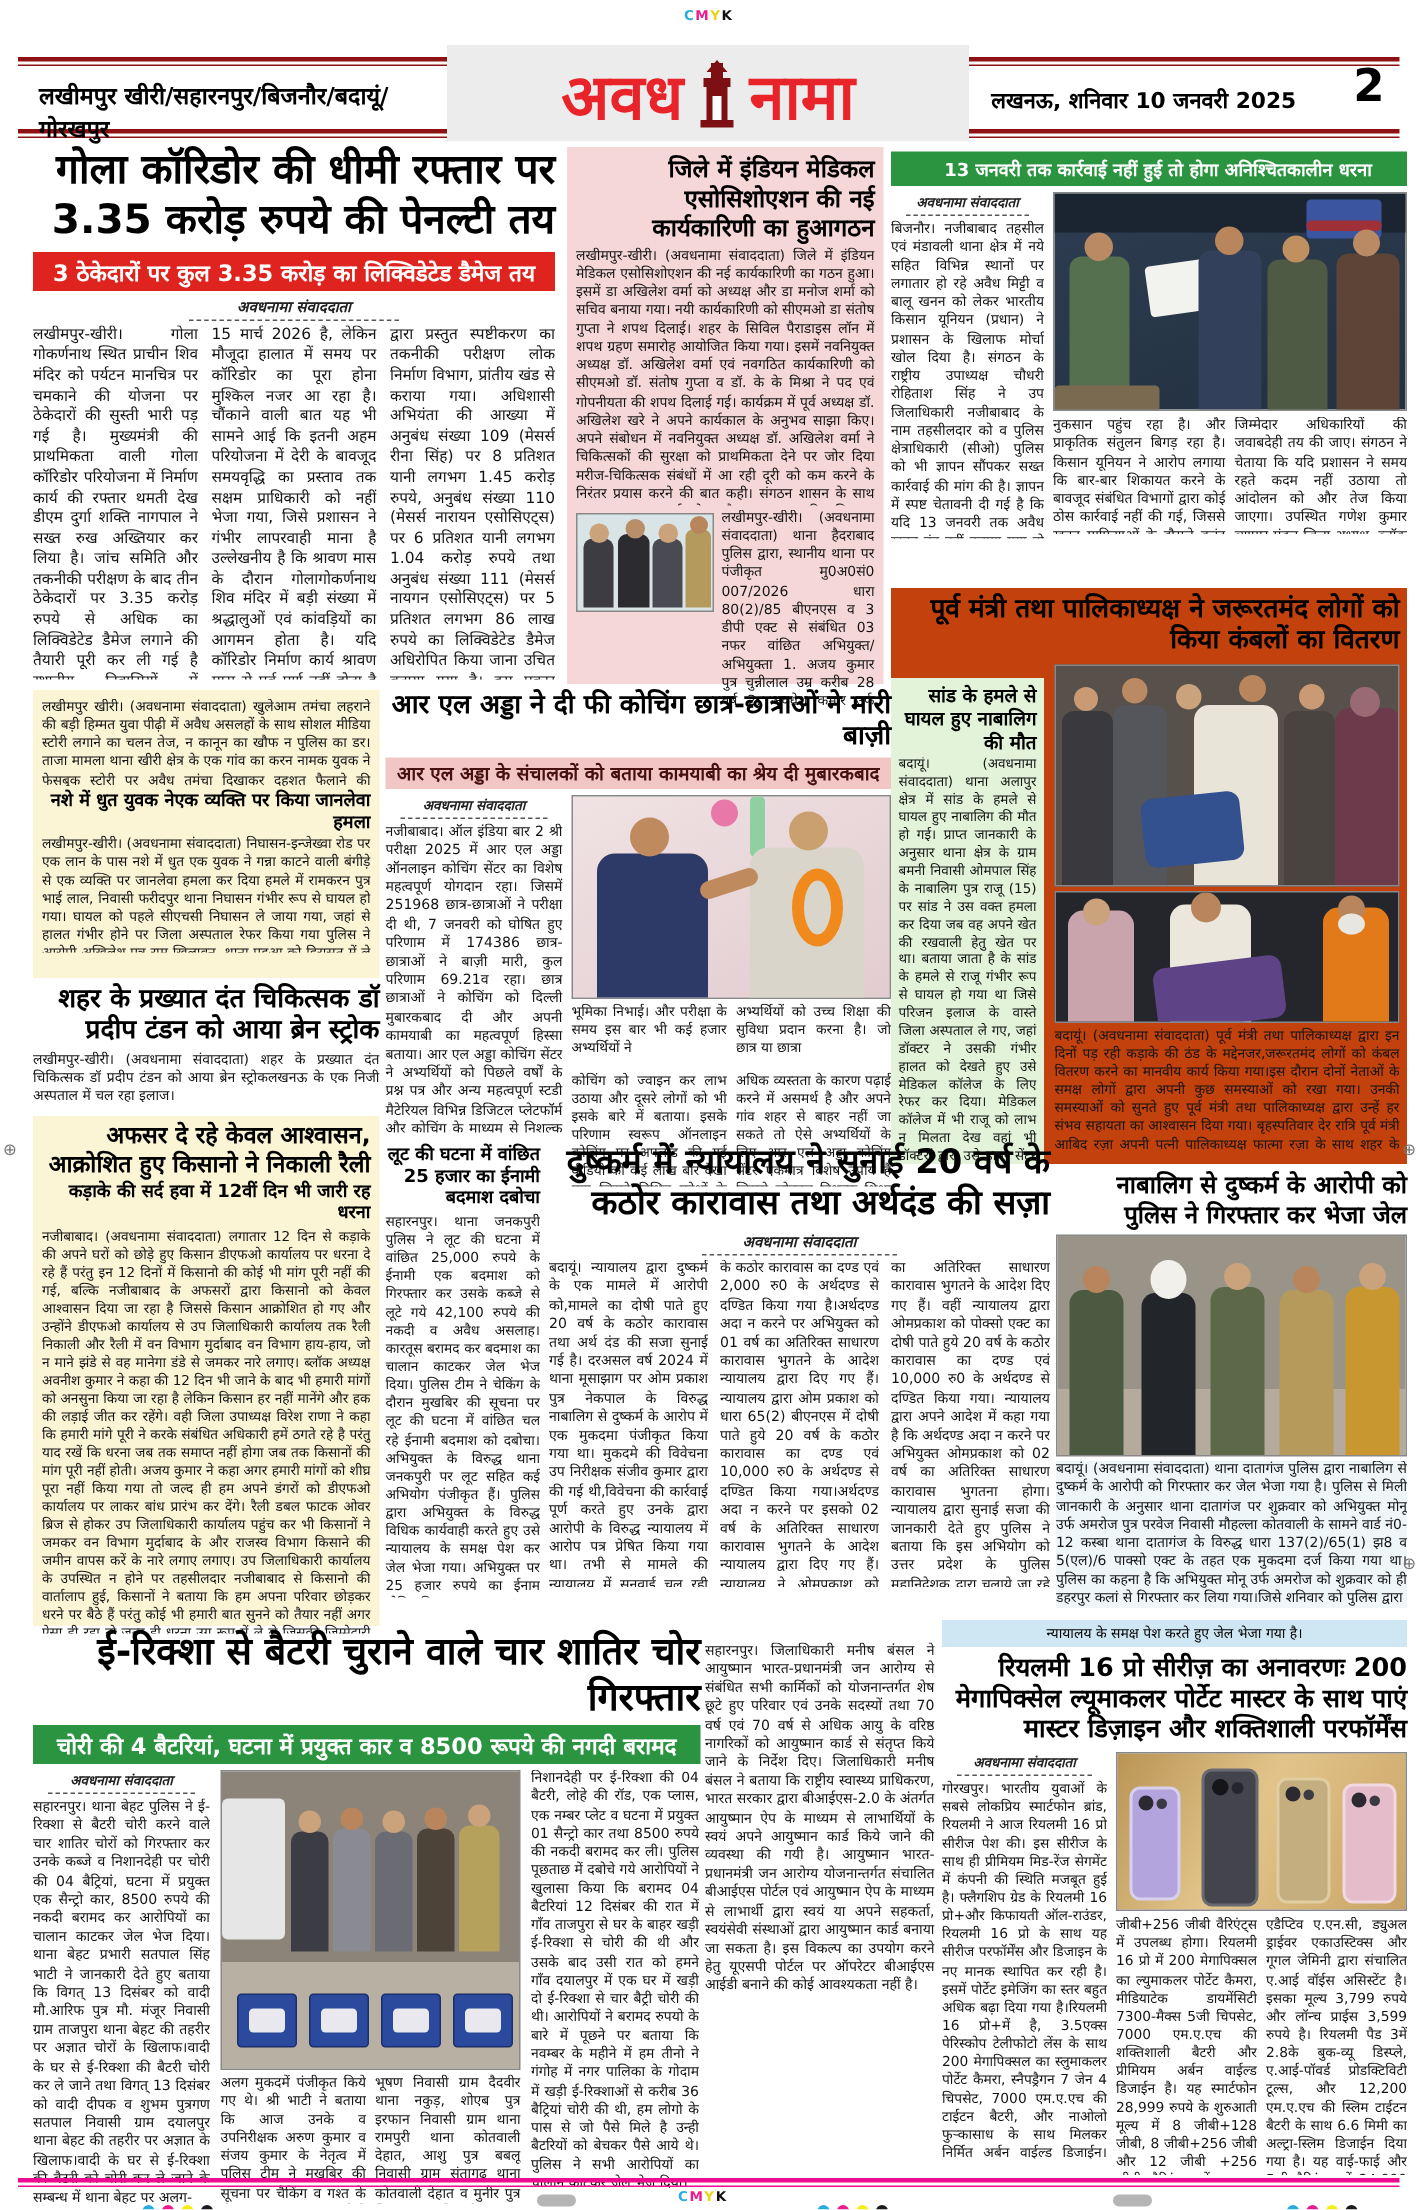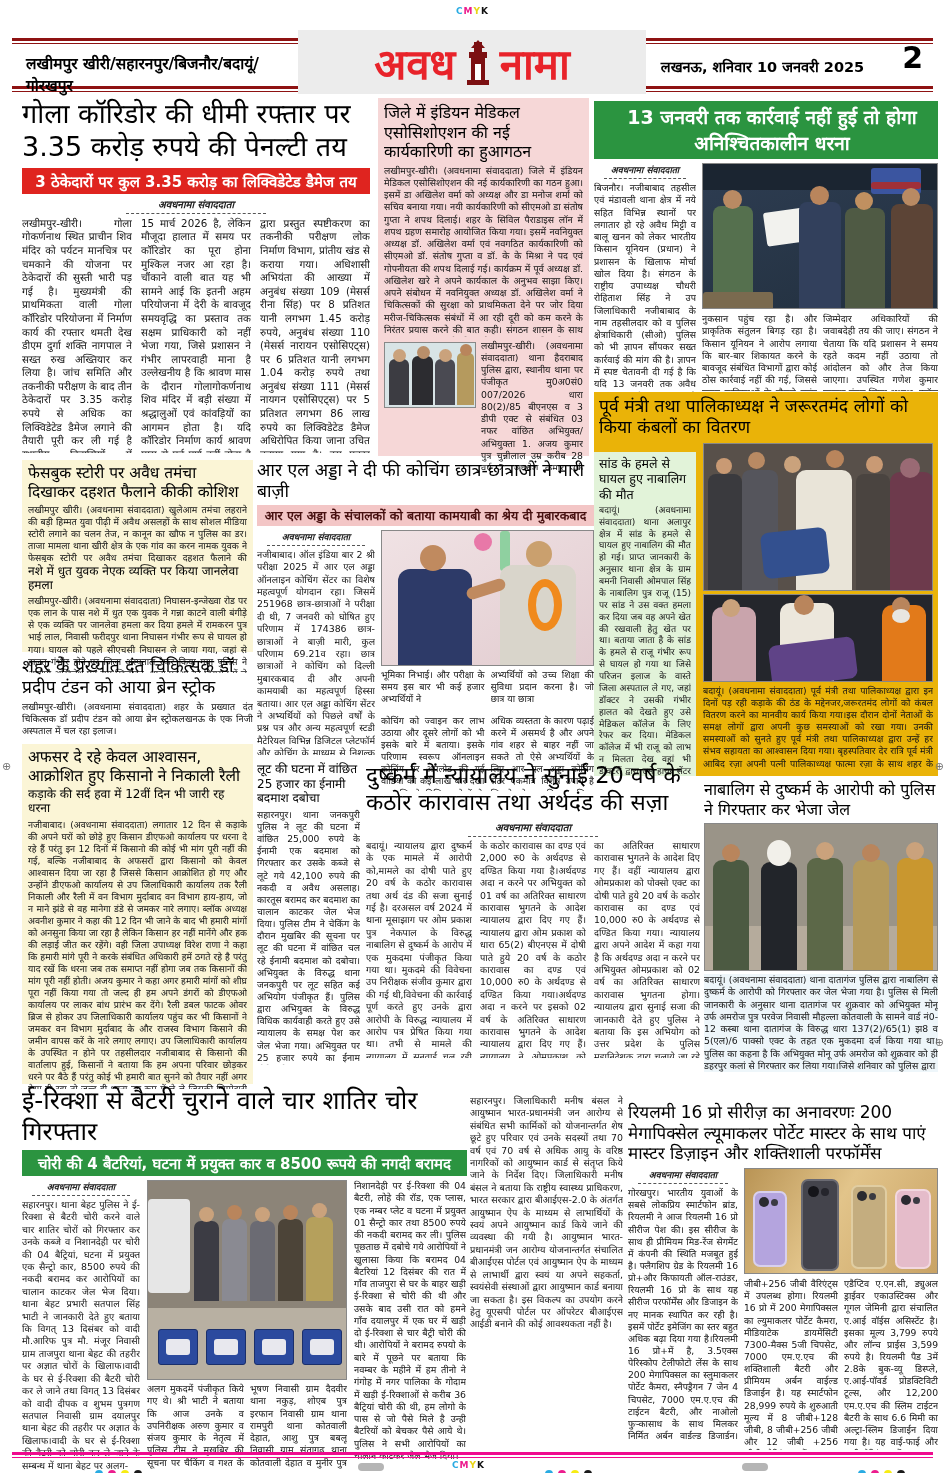--- a/index.html
+++ b/index.html
@@ -1,20 +1,20 @@
 <!DOCTYPE html>
 <html><head>
 <meta charset="utf-8">
 <style>
   *{margin:0;padding:0;box-sizing:border-box;}
   html,body{background:#fff;}
   body{font-family:"DejaVu Sans",sans-serif;}
   .page{position:relative;width:945px;height:1473px;background:#fff;overflow:hidden;}
   .abs{position:absolute;}
-  .hl{font-weight:normal;text-align:left;color:#000;line-height:1.22;}
+  .hl{font-weight:bold;text-align:right;color:#000;line-height:1.22;}
   .body{text-align:justify;color:#141414;overflow:hidden;line-height:1.32;}
   .byl{text-align:center;font-weight:bold;font-style:italic;font-size:10px;color:#222;}
   .dash{border-top:1px dashed #555;margin:2px 10px 3px;}
   .bn-red{background:#df241f;color:#fff;font-weight:bold;text-align:center;padding:3px 2px;}
   .bn-green{background:#2b9440;color:#fff;font-weight:bold;text-align:center;padding:3px 2px;}
   .bn-pink{background:#f3c6c6;color:#471010;font-weight:bold;text-align:center;padding:2px;}
   .cols{display:flex;}
   .col{flex:1;}
   .rule{border-top:3px solid #8e1212;border-bottom:1px solid #8e1212;height:6px;}
   .ph{position:relative;overflow:hidden;border:1px solid #888;}
@@ -79,21 +79,21 @@
         <div class="s" style="left:50px;top:16px;width:20px;height:46px;background:#4a4a52;border-radius:6px 6px 0 0;"></div>
         <div class="c" style="left:54px;top:6px;width:13px;height:13px;background:#caa27c;"></div>
         <div class="s" style="left:72px;top:10px;width:17px;height:52px;background:#b59a5e;border-radius:5px 5px 0 0;"></div>
         <div class="c" style="left:75px;top:1px;width:12px;height:12px;background:#b9855c;"></div>
       </div>
       <div class="body" style="font-size:9.3px;">लखीमपुर-खीरी। (अवधनामा संवाददाता) थाना हैदराबाद पुलिस द्वारा, स्थानीय थाना पर पंजीकृत मु0अ0सं0 007/2026 धारा 80(2)/85 बीएनएस व 3 डीपी एक्ट से संबंधित 03 नफर वांछित अभियुक्त/ अभियुक्ता 1. अजय कुमार पुत्र चुन्नीलाल उम्र करीब 28 वर्ष 2. अवधेश कुमार उर्फ आशीष पुत्र चुन्नीलाल उम्र करीब 22 वर्ष 3. रामश्री पत्नी चुन्नीलाल उम्र करीब 46 वर्ष नि0गण ग्राम शाहाबुद्दीनपुर थाना हैदराबाद जनपद खीरी को गिरफ्तार किया गया। गिरफ्तारशुदा अभियुक्त/अभियुक्ता के विरुद्ध नियमानुसार विधिक कार्यवाही पूर्ण कर अग्रिम विधिक कार्यवाही हेतु न्यायालय भेजा गया।</div>
     </div>
   </div>
 
   <div class="abs" style="left:594px;top:98px;width:344px;height:290px;">
-    <div class="bn-green" style="font-size:19px;margin-top:3px;padding-left:14px;">13 जनवरी तक कार्रवाई नहीं हुई तो होगा अनिश्चितकालीन धरना</div>
+    <div class="bn-green" style="font-size:12px;margin-top:3px;padding-left:14px;">13 जनवरी तक कार्रवाई नहीं हुई तो होगा अनिश्चितकालीन धरना</div>
     <div class="cols" style="gap:6px;margin-top:4px;">
       <div style="width:102px;">
         <div class="byl" style="font-size:9px;">अवधनामा संवाददाता</div>
         <div class="dash"></div>
         <div class="body" style="font-size:9.3px;height:212px;">बिजनौर। नजीबाबाद तहसील एवं मंडावली थाना क्षेत्र में नये सहित विभिन्न स्थानों पर लगातार हो रहे अवैध मिट्टी व बालू खनन को लेकर भारतीय किसान यूनियन (प्रधान) ने प्रशासन के खिलाफ मोर्चा खोल दिया है। संगठन के राष्ट्रीय उपाध्यक्ष चौधरी रोहिताश सिंह ने उप जिलाधिकारी नजीबाबाद के नाम तहसीलदार को व पुलिस क्षेत्राधिकारी (सीओ) पुलिस को भी ज्ञापन सौंपकर सख्त कार्रवाई की मांग की है। ज्ञापन में स्पष्ट चेतावनी दी गई है कि यदि 13 जनवरी तक अवैध खनन बंद नहीं कराया गया तो पहली कड़ी में तहसील परिसर में अनिश्चितकालीन धरना शुरू किया जाएगा। संगठन का कहना है कि शासन के निर्देशों के बावजूद</div>
       </div>
       <div style="width:236px;">
         <div class="ph" style="width:236px;height:146px;background:linear-gradient(160deg,#2e3d52,#22303f);">
           <div class="s" style="left:0;top:0;width:236px;height:26px;background:#1b2531;border-radius:0;"></div>
           <div class="s" style="left:168px;top:4px;width:50px;height:26px;background:#3b55a0;"></div>
@@ -110,21 +110,21 @@
           <div class="s" style="left:0;top:128px;width:70px;height:18px;background:#7a6a4f;"></div>
         </div>
         <div class="cols" style="gap:6px;margin-top:4px;">
           <div class="col body" style="font-size:9.3px;height:78px;">नुकसान पहुंच रहा है। और प्राकृतिक संतुलन बिगड़ रहा है। किसान यूनियन ने आरोप लगाया कि बार-बार शिकायत करने के बावजूद संबंधित विभागों द्वारा कोई ठोस कार्रवाई नहीं की गई, जिससे खनन माफियाओं के हौसले बुलंद हैं। इससे किसानों की जमीन, ग्रामीण सड़कें और जल स्रोत भी प्रभावित हो रहे हैं। भाकियू ने मांग की है कि तत्काल प्रभाव से अवैध खनन पर रोक लगाई जाए, दोषियों</div>
           <div class="col body" style="font-size:9.3px;height:78px;">जिम्मेदार अधिकारियों की जवाबदेही तय की जाए। संगठन ने चेताया कि यदि प्रशासन ने समय रहते कदम नहीं उठाया तो आंदोलन को और तेज किया जाएगा। उपस्थित गणेश कुमार व्यापार मंडल जिला अध्यक्ष, ब्लॉक अध्यक्ष गुड्डू, नगर अध्यक्ष जलालाबाद मोहम्मद रफीक, राज कुमार, फौजी सोहेल खान, सुंदर सिंह, मोहम्मद जाकिर, नईम अहमद, मोहम्मद इरफान सहित काफी संख्या में कार्यकर्ता उपस्थित रहे।</div>
         </div>
       </div>
     </div>
   </div>
 
-  <div class="abs" style="left:594px;top:392px;width:344px;height:384px;background:#eab308;padding:4px 5px;">
+  <div class="abs" style="left:594px;top:392px;width:344px;height:384px;background:#c2410c;padding:4px 5px;">
     <div class="hl" style="font-size:17.5px;">पूर्व मंत्री तथा पालिकाध्यक्ष ने जरूरतमंद लोगों को किया कंबलों का वितरण</div>
     <div style="display:flex;gap:6px;margin-top:4px;">
       <div style="width:98px;"></div>
       <div style="width:230px;">
         <div class="ph" style="width:230px;height:148px;background:#58504a;">
           <div class="c" style="left:12px;top:14px;width:16px;height:16px;background:#c99a74;"></div>
           <div class="c" style="left:44px;top:8px;width:17px;height:17px;background:#b98a63;"></div>
           <div class="c" style="left:80px;top:12px;width:17px;height:17px;background:#caa27c;"></div>
           <div class="c" style="left:122px;top:6px;width:18px;height:18px;background:#b9855c;"></div>
           <div class="c" style="left:162px;top:12px;width:17px;height:17px;background:#c99a74;"></div>
@@ -150,21 +150,20 @@
       </div>
     </div>
   </div>
 
   <div class="abs" style="left:594px;top:452px;width:102px;height:324px;background:#e2f3d9;padding:4px 5px;">
     <div class="hl" style="font-size:12.5px;">सांड के हमले से घायल हुए नाबालिग की मौत</div>
     <div class="body" style="font-size:9px;margin-top:3px;height:270px;">बदायूं। (अवधनामा संवाददाता) थाना अलापुर क्षेत्र में सांड के हमले से घायल हुए नाबालिग की मौत हो गई। प्राप्त जानकारी के अनुसार थाना क्षेत्र के ग्राम बमनी निवासी ओमपाल सिंह के नाबालिग पुत्र राजू (15) पर सांड ने उस वक्त हमला कर दिया जब वह अपने खेत की रखवाली हेतु खेत पर था। बताया जाता है के सांड के हमले से राजू गंभीर रूप से घायल हो गया था जिसे परिजन इलाज के वास्ते जिला अस्पताल ले गए, जहां डॉक्टर ने उसकी गंभीर हालत को देखते हुए उसे मेडिकल कॉलेज के लिए रेफर कर दिया। मेडिकल कॉलेज में भी राजू को लाभ न मिलता देख वहां भी डॉक्टरों द्वारा उसे हायर सेंटर के लिए रेफर कर दिया गया।परिजन उसे इलाज के वास्ते लेकर अलीगढ़ जा रहे थे तभी रास्ते में उसने दम तोड़ दिया।</div>
   </div>
 
   <div class="abs" style="left:22px;top:460px;width:231px;height:192px;background:#fbf5d6;padding:4px 6px;">
-    <div class="hl" style="font-size:15.5px;">फेसबुक स्टोरी पर अवैध तमंचा दिखाकर दहशत फैलाने कीकी कोशिश</div>
     <div class="body" style="font-size:9.2px;margin-top:2px;height:58px;">लखीमपुर खीरी। (अवधनामा संवाददाता) खुलेआम तमंचा लहराने की बड़ी हिम्मत युवा पीढ़ी में अवैध असलहों के साथ सोशल मीडिया स्टोरी लगाने का चलन तेज, न कानून का खौफ न पुलिस का डर।ताजा मामला थाना खीरी क्षेत्र के एक गांव का करन नामक युवक ने फेसबुक स्टोरी पर अवैध तमंचा दिखाकर दहशत फैलाने की कोशिश।</div>
     <div class="hl" style="font-size:12px;margin-top:2px;">नशे में धुत युवक नेएक व्यक्ति पर किया जानलेवा हमला</div>
     <div class="body" style="font-size:9.2px;margin-top:2px;height:78px;">लखीमपुर-खीरी। (अवधनामा संवाददाता) निघासन-इन्जेख्वा रोड पर एक लान के पास नशे में धुत एक युवक ने गन्ना काटने वाली बंगीड़े से एक व्यक्ति पर जानलेवा हमला कर दिया हमले में रामकरन पुत्र भाई लाल, निवासी फरीदपुर थाना निघासन गंभीर रूप से घायल हो गया। घायल को पहले सीएचसी निघासन ले जाया गया, जहां से हालत गंभीर होने पर जिला अस्पताल रेफर किया गया पुलिस ने आरोपी अखिलेश पुत्र राम खिलावन, थाना पड़ुआ को हिरासत में ले लिया है।</div>
   </div>
 
   <div class="abs" style="left:22px;top:656px;width:231px;height:86px;">
     <div class="hl" style="font-size:17.5px;">शहर के प्रख्यात दंत चिकित्सक डॉ प्रदीप टंडन को आया ब्रेन स्ट्रोक</div>
     <div class="body" style="font-size:9.3px;margin-top:2px;height:36px;">लखीमपुर-खीरी। (अवधनामा संवाददाता) शहर के प्रख्यात दंत चिकित्सक डॉ प्रदीप टंडन को आया ब्रेन स्ट्रोकलखनऊ के एक निजी अस्पताल में चल रहा इलाज।</div>
   </div>
 
@@ -231,20 +230,21 @@
       <div class="c" style="left:62px;top:16px;width:24px;height:26px;background:#f2f0ea;"></div>
       <div class="s" style="left:102px;top:34px;width:36px;height:114px;background:#5c6848;border-radius:9px 9px 0 0;"></div>
       <div class="c" style="left:111px;top:18px;width:18px;height:18px;background:#caa27c;"></div>
       <div class="s" style="left:148px;top:36px;width:36px;height:112px;background:#b59a5c;border-radius:9px 9px 0 0;"></div>
       <div class="c" style="left:157px;top:20px;width:18px;height:18px;background:#b9855c;"></div>
       <div class="s" style="left:192px;top:34px;width:36px;height:114px;background:#c9972f;border-radius:9px 9px 0 0;"></div>
       <div class="c" style="left:201px;top:18px;width:18px;height:18px;background:#caa27c;"></div>
     </div>
     <div class="body" style="font-size:9.3px;margin-top:3px;height:98px;background:#eef6fa;">बदायूं। (अवधनामा संवाददाता) थाना दातागंज पुलिस द्वारा नाबालिग से दुष्कर्म के आरोपी को गिरफ्तार कर जेल भेजा गया है। पुलिस से मिली जानकारी के अनुसार थाना दातागंज पर शुक्रवार को अभियुक्त मोनू उर्फ अमरोज पुत्र परवेज निवासी मौहल्ला कोतवाली के सामने वार्ड नं0- 12 कस्बा थाना दातागंज के विरुद्ध धारा 137(2)/65(1) झ8 व 5(एल)/6 पाक्सो एक्ट के तहत एक मुकदमा दर्ज किया गया था। पुलिस का कहना है कि अभियुक्त मोनू उर्फ अमरोज को शुक्रवार को ही डहरपुर कलां से गिरफ्तार कर लिया गया।जिसे शनिवार को पुलिस द्वारा</div>
   </div>
+  <div class="abs" style="left:628px;top:1080px;width:310px;height:18px;background:#cfe7f3;font-size:9.3px;text-align:center;padding-top:2px;overflow:hidden;">न्यायालय के समक्ष पेश करते हुए जेल भेजा गया है।</div>
 
   <div class="abs" style="left:22px;top:1086px;width:445px;height:362px;">
     <div class="hl" style="font-size:25px;">ई-रिक्शा से बैटरी चुराने वाले चार शातिर चोर गिरफ्तार</div>
     <div class="bn-green" style="font-size:15px;margin-top:3px;">चोरी की 4 बैटरियां, घटना में प्रयुक्त कार व 8500 रूपये की नगदी बरामद</div>
     <div class="cols" style="gap:7px;margin-top:4px;">
       <div style="width:118px;">
         <div class="byl" style="font-size:9px;">अवधनामा संवाददाता</div>
         <div class="dash"></div>
         <div class="body" style="font-size:9.4px;height:272px;">सहारनपुर। थाना बेहट पुलिस ने ई-रिक्शा से बैटरी चोरी करने वाले चार शातिर चोरों को गिरफ्तार कर उनके कब्जे व निशानदेही पर चोरी की 04 बैट्रियां, घटना में प्रयुक्त एक सैन्ट्रो कार, 8500 रुपये की नकदी बरामद कर आरोपियों का चालान काटकर जेल भेज दिया। थाना बेहट प्रभारी सतपाल सिंह भाटी ने जानकारी देते हुए बताया कि विगत् 13 दिसंबर को वादी मौ.आरिफ पुत्र मौ. मंजूर निवासी ग्राम ताजपुरा थाना बेहट की तहरीर पर अज्ञात चोरों के खिलाफ।वादी के घर से ई-रिक्शा की बैटरी चोरी कर ले जाने तथा विगत् 13 दिसंबर को वादी दीपक व शुभम पुत्रगण सतपाल निवासी ग्राम दयालपुर थाना बेहट की तहरीर पर अज्ञात के खिलाफ।वादी के घर से ई-रिक्शा की बैटरी को चोरी कर ले जाने के सम्बन्ध में थाना बेहट पर अलग-</div>
       </div>

